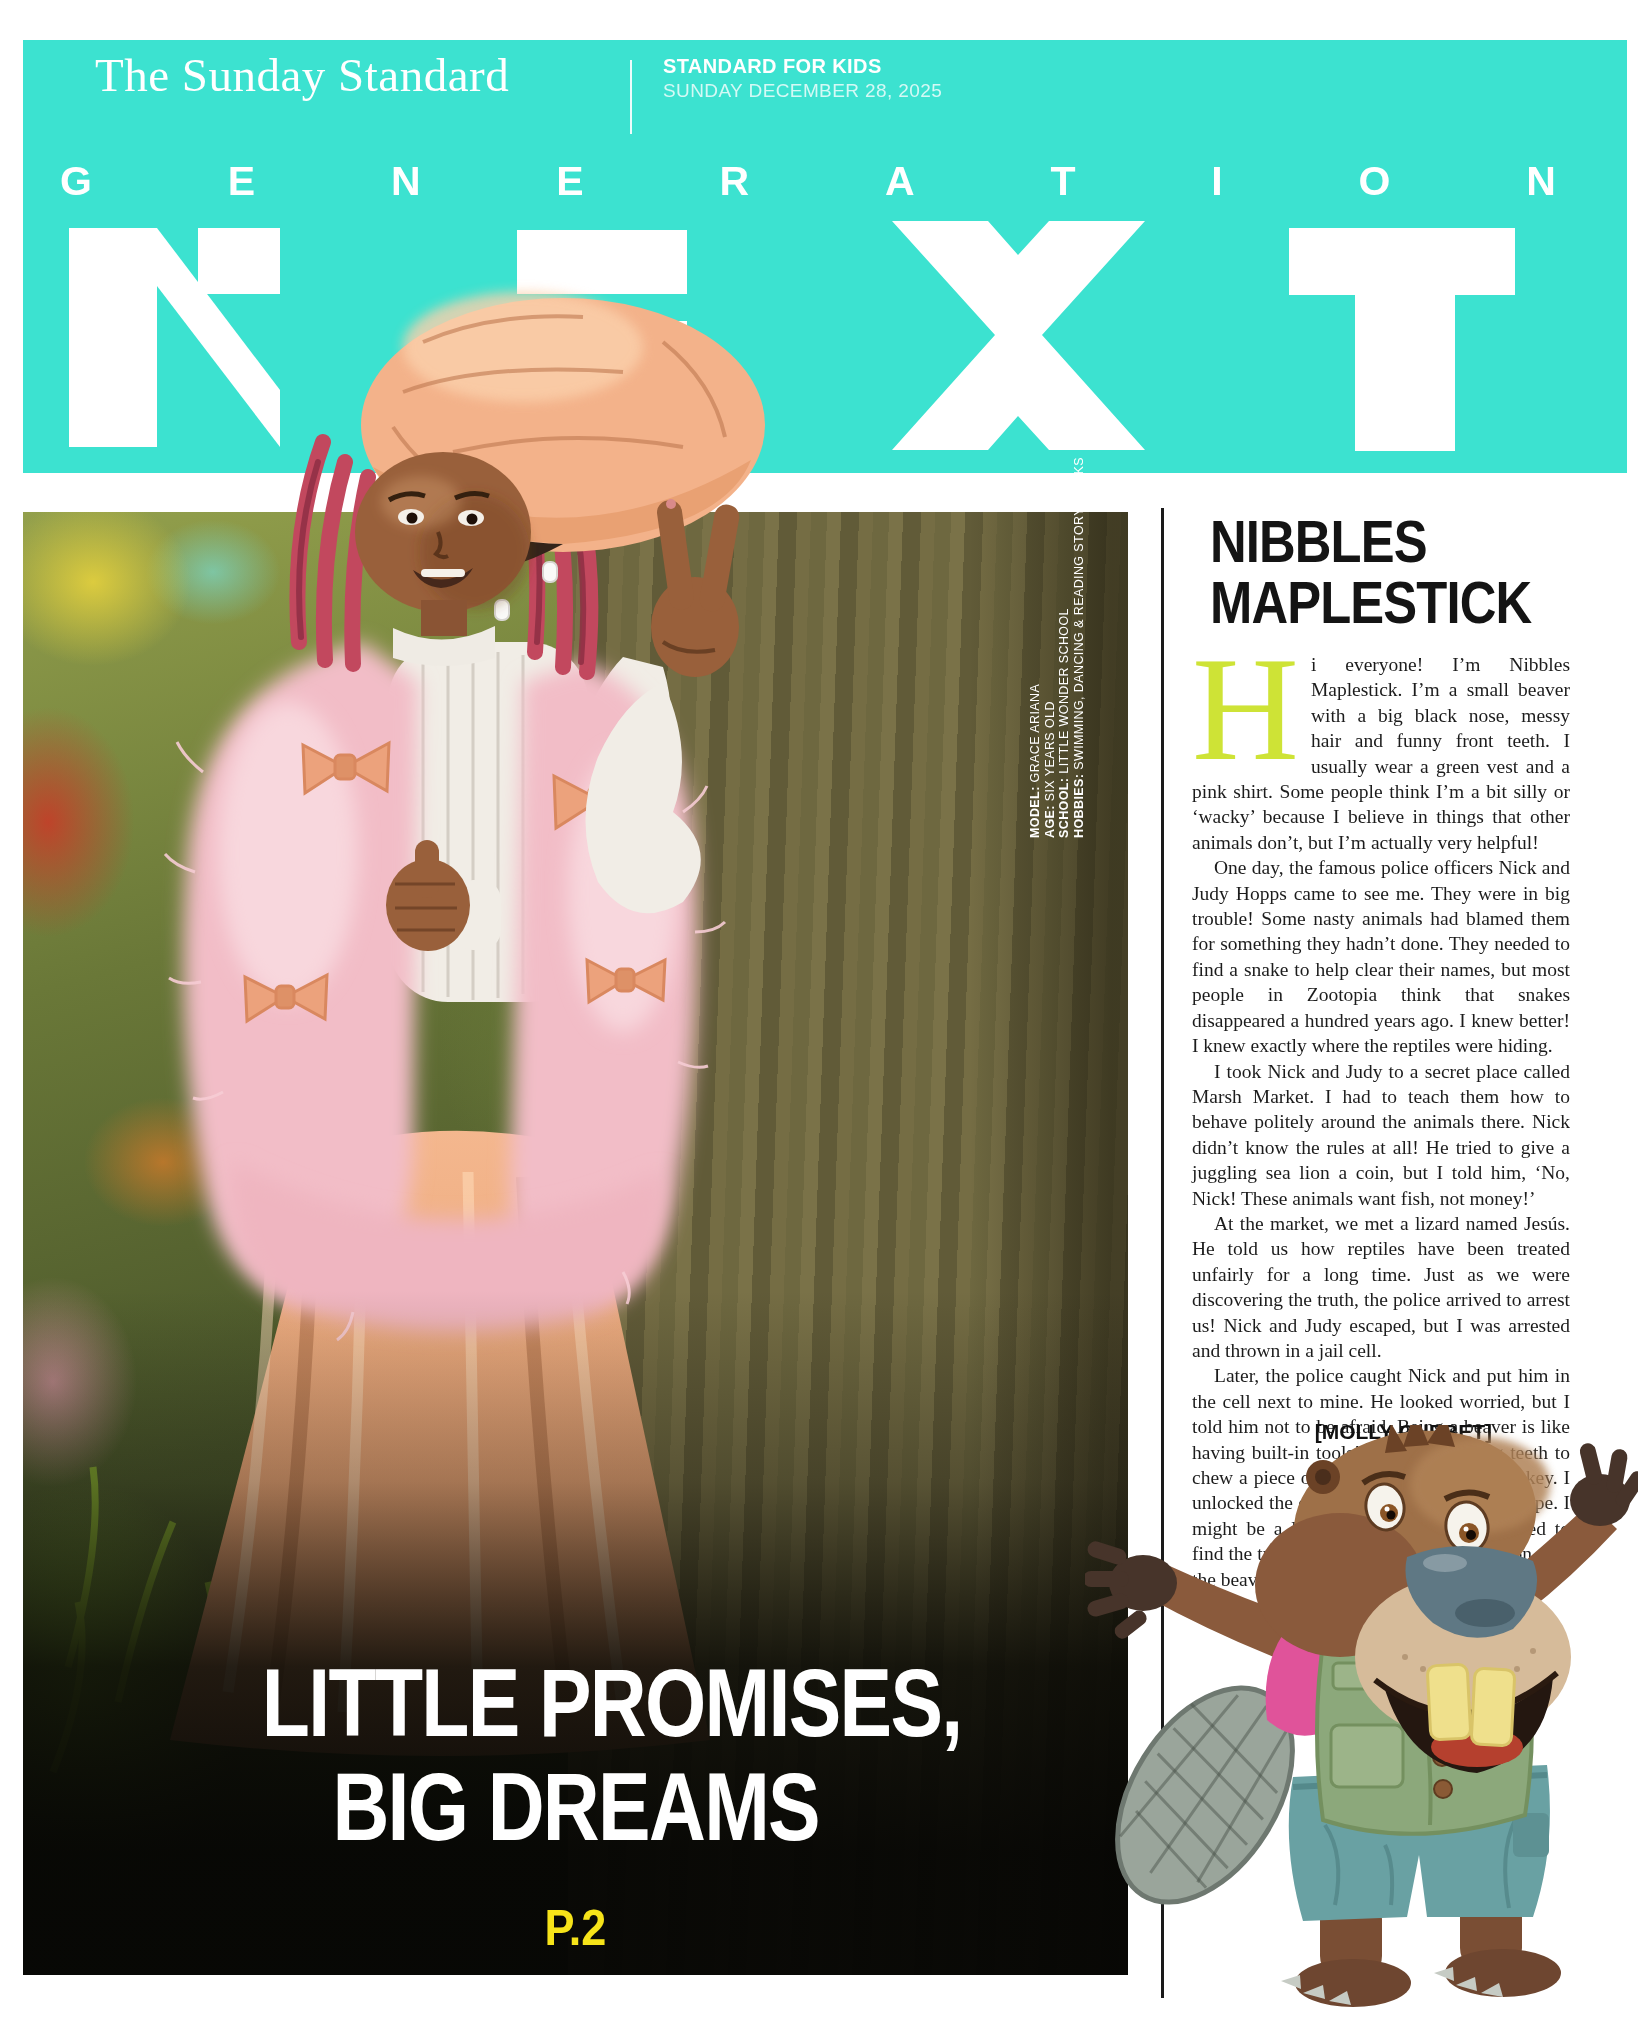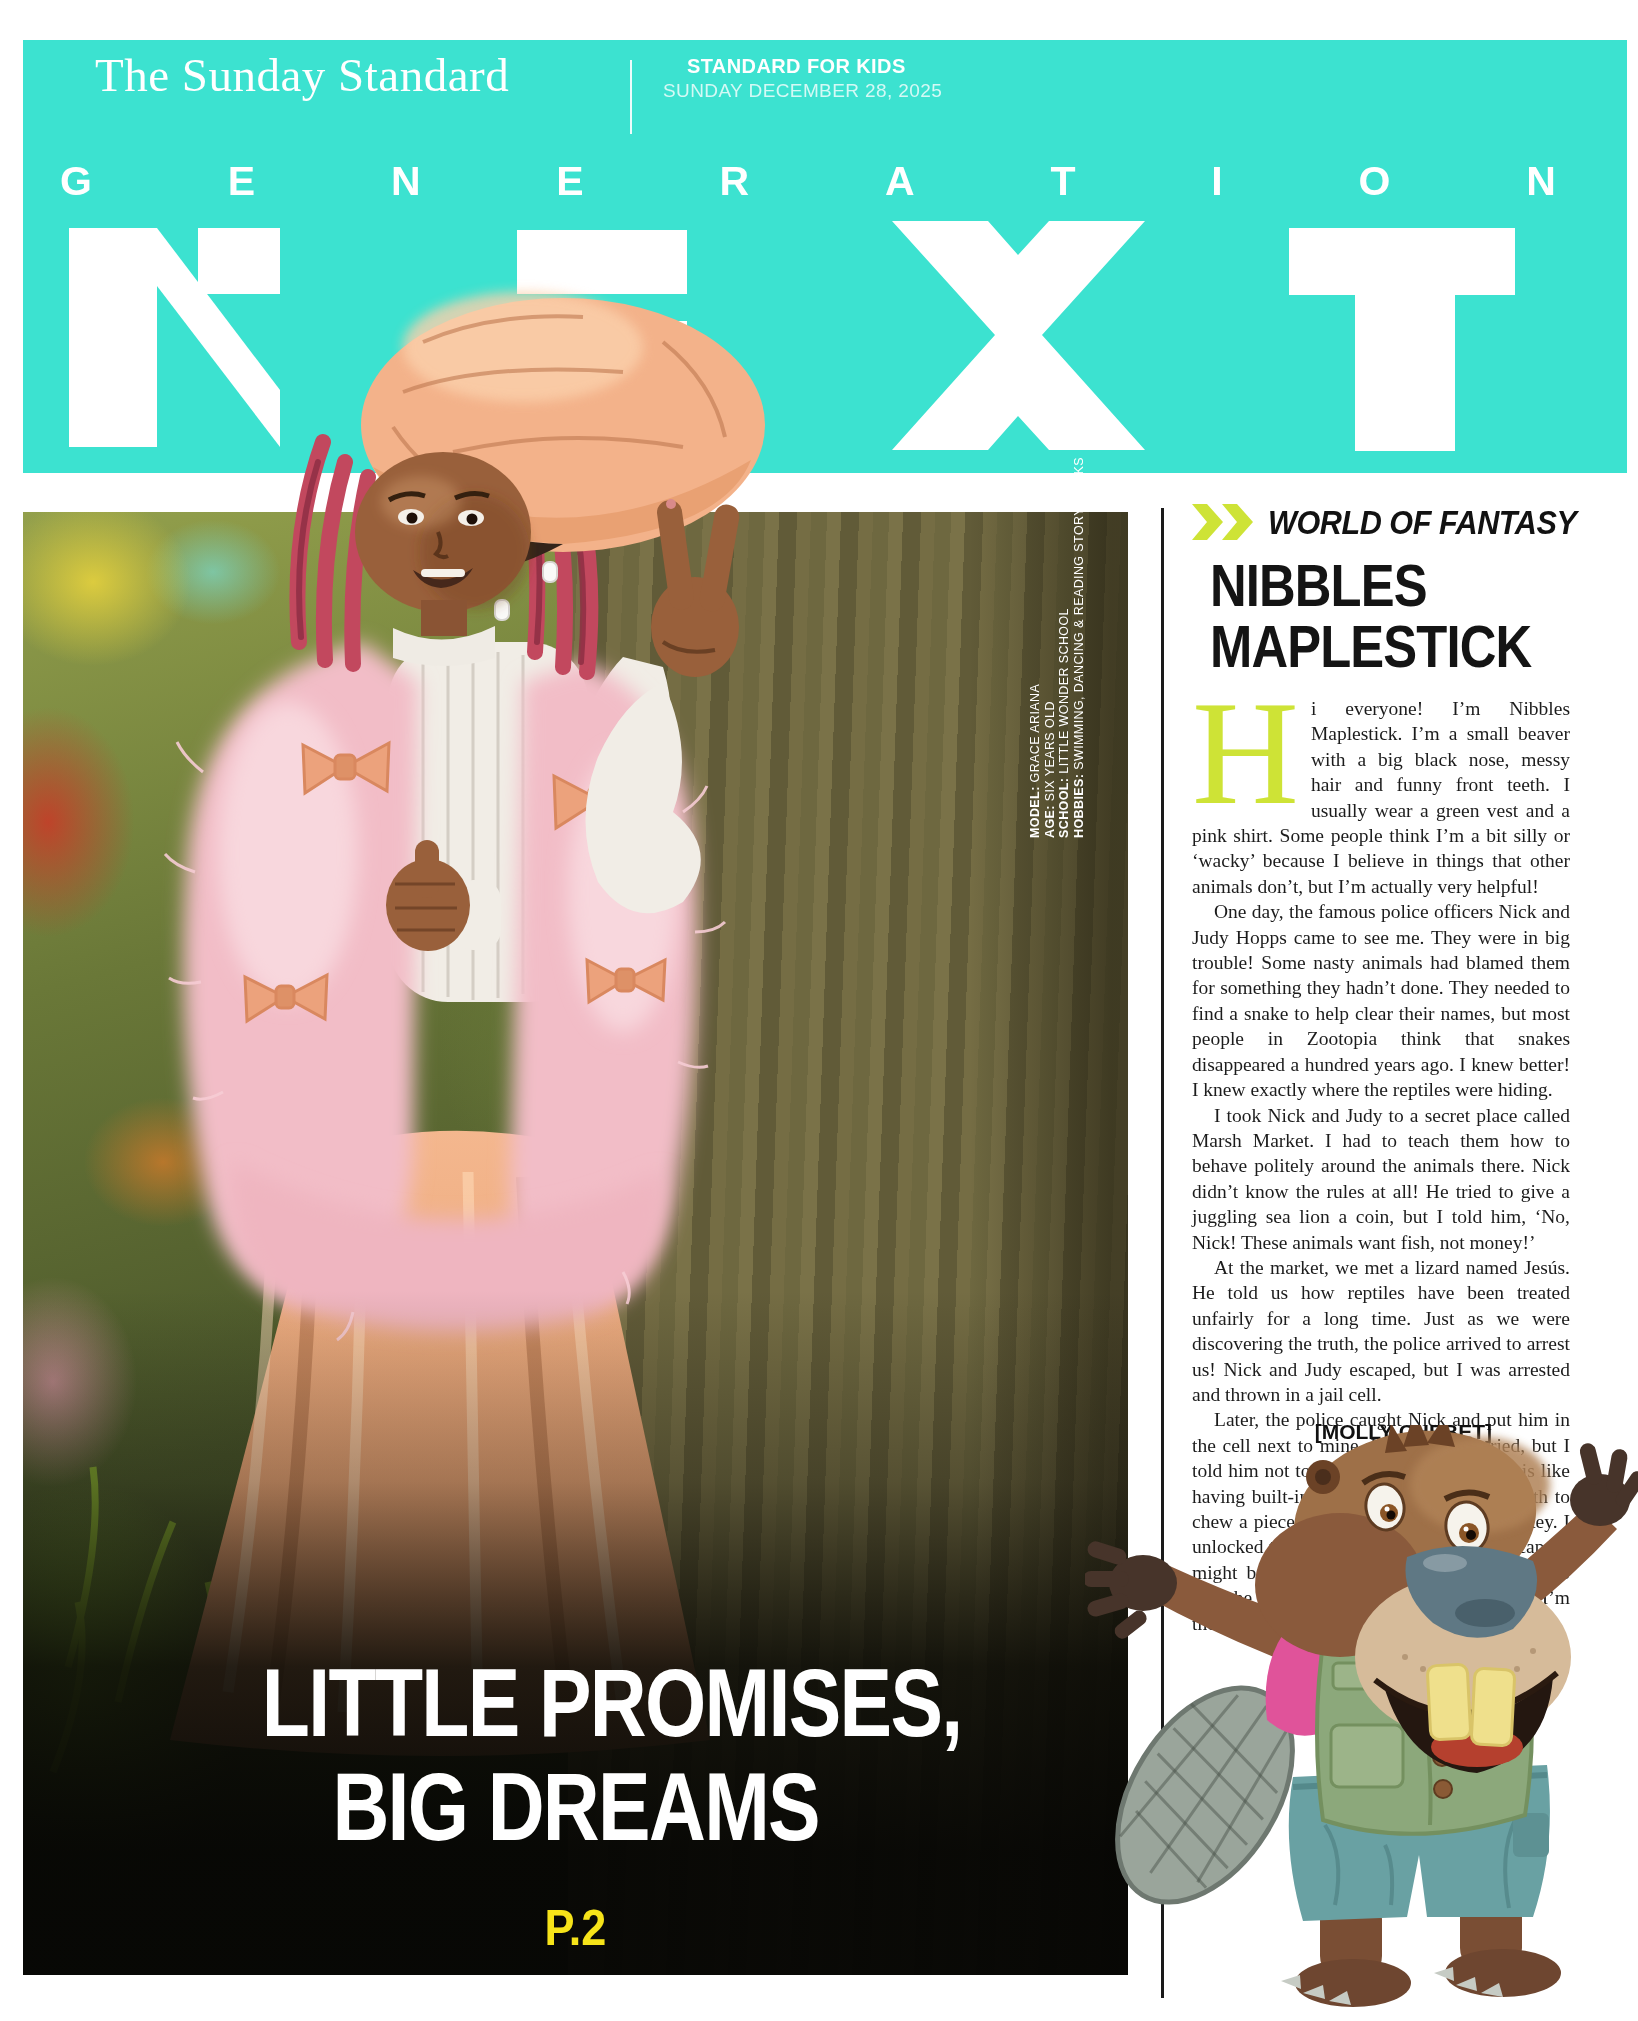--- a/index.html
+++ b/index.html
@@ -3,21 +3,21 @@
 <meta charset="utf-8">
 <style>
   html,body{margin:0;padding:0;background:#fff;}
   #page{position:relative;width:1638px;height:2021px;background:#fff;overflow:hidden;
         font-family:"Liberation Sans",sans-serif;}
   
   #masthead{position:absolute;left:23px;top:40px;width:1604px;height:433px;background:#3CE2D0;z-index:5;}
   #brand{position:absolute;left:72px;top:8px;color:#fff;font-family:"Liberation Serif",serif;
          font-size:47px;font-weight:500;letter-spacing:.5px;}
   #hdr-divider{position:absolute;left:607px;top:20px;width:2px;height:74px;background:rgba(255,255,255,.9);}
-  #section-name{position:absolute;left:640px;top:15px;color:#fff;font-size:20px;font-weight:800;letter-spacing:.4px;margin-left:24px;}
+  #section-name{position:absolute;left:640px;top:15px;color:#fff;font-size:20px;font-weight:800;letter-spacing:.4px;}
   #section-date{position:absolute;left:640px;top:40px;color:rgba(255,255,255,.78);font-size:19px;letter-spacing:.4px;}
   #generation{position:absolute;left:37px;top:118px;width:1496px;display:flex;justify-content:space-between;
               color:#fff;font-size:41px;font-weight:700;}
   #next-letters{position:absolute;left:0;top:0;width:1592px;height:433px;}
   
   #photo{position:absolute;left:23px;top:512px;width:1105px;height:1463px;z-index:10;overflow:hidden;
     background-color:#49552A;
     background-repeat:no-repeat;
     background-image:
       radial-gradient(140px 120px at 70px 70px, rgba(224,206,62,.95), rgba(224,206,62,0) 70%),
@@ -291,27 +291,20 @@
       <div class="credit-line"><b>HOBBIES:</b> SWIMMING, DANCING &amp; READING STORY BOOKS</div>
     </div>
 
   <div class="photo-headline" id="headline1"><span>LITTLE PROMISES,</span></div>
   <div class="photo-headline" id="headline2"><span>BIG DREAMS</span></div>
   <div id="page-ref"><span>P.2</span></div>
 
   <div id="col-rule"></div>
 
   <div id="article">
-    <div id="kicker">
-      <svg id="kicker-arrows" width="66" height="36" viewBox="0 0 66 36">
-        <polygon points="0,0 15,0 31,18 15,36 0,36 15,18" fill="#CEE336"></polygon>
-        <polygon points="30,0 45,0 61,18 45,36 30,36 45,18" fill="#CEE336"></polygon>
-      </svg>
-      <span id="kicker-text">WORLD OF FANTASY</span>
-    </div>
     <div id="art-title">
       <div>NIBBLES</div>
       <div>MAPLESTICK</div>
     </div>
     <div id="body-text">
       <p class="body-p" id="first-p"><span class="dropcap">H</span><span id="first-p-text">i everyone! I’m Nibbles Maplestick. I’m a small beaver with a big black nose, messy hair and funny front teeth. I usually wear a green vest and a pink shirt. Some people think I’m a bit silly or ‘wacky’ because I believe in things that other animals don’t, but I’m actually very helpful!</span></p>
     <p class="body-p indent">One day, the famous police officers Nick and Judy Hopps came to see me. They were in big trouble! Some nasty animals had blamed them for something they hadn’t done. They needed to find a snake to help clear their names, but most people in Zootopia think that snakes disappeared a hundred years ago. I knew better! I knew exactly where the reptiles were hiding.</p>
         <p class="body-p indent">I took Nick and Judy to a secret place called Marsh Market. I had to teach them how to behave politely around the animals there. Nick didn’t know the rules at all! He tried to give a juggling sea lion a coin, but I told him, ‘No, Nick! These animals want fish, not money!’</p>
         <p class="body-p indent">At the market, we met a lizard named Jesús. He told us how reptiles have been treated unfairly for a long time. Just as we were discovering the truth, the police arrived to arrest us! Nick and Judy escaped, but I was arrested and thrown in a jail cell.</p>
         <p class="body-p indent">Later, the police caught Nick and put him in the cell next to mine. He looked worried, but I told him not to be afraid. Being a beaver is like having built-in tools! I used my strong teeth to chew a piece of wood into the shape of a key. I unlocked the doors and helped us both escape. I might be a little different, but if you need to find the truth or get out of a tricky situation, I’m the beaver for the job!</p>

